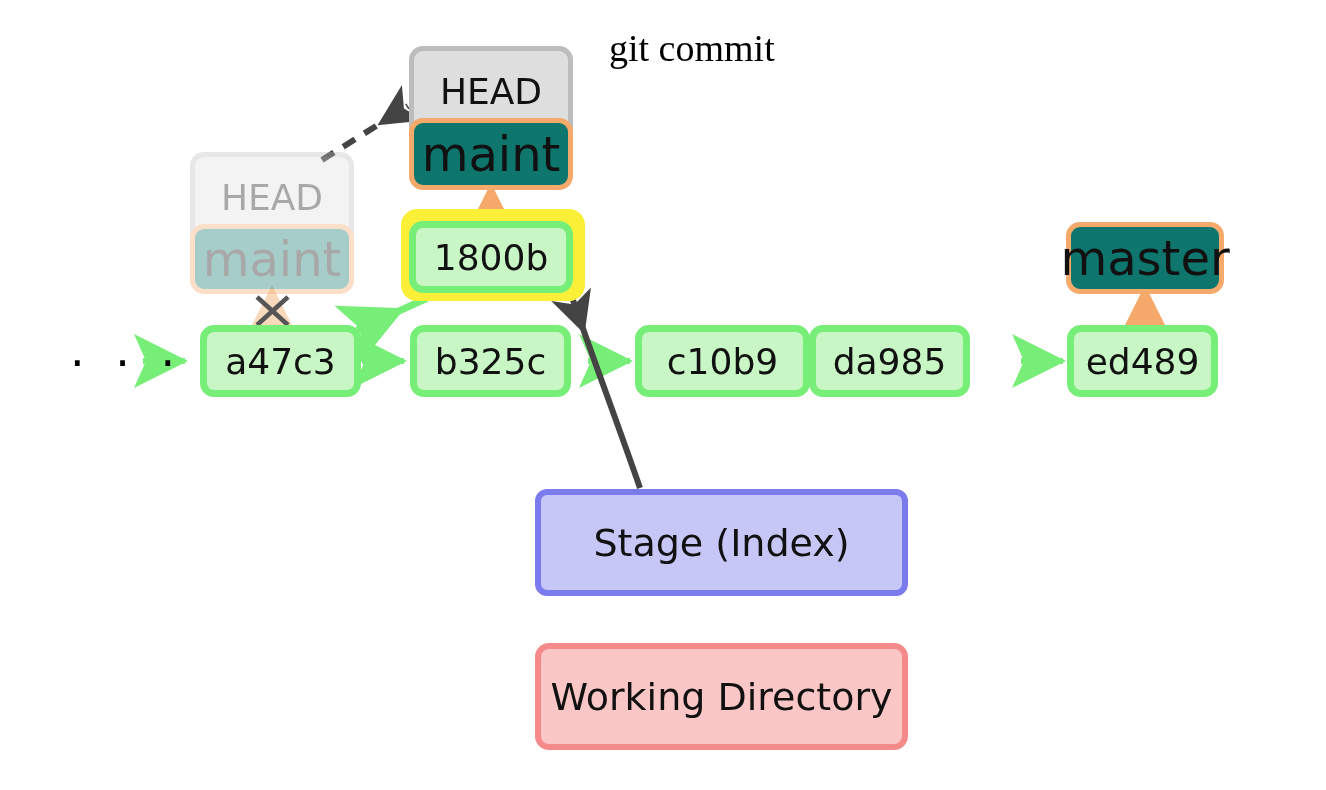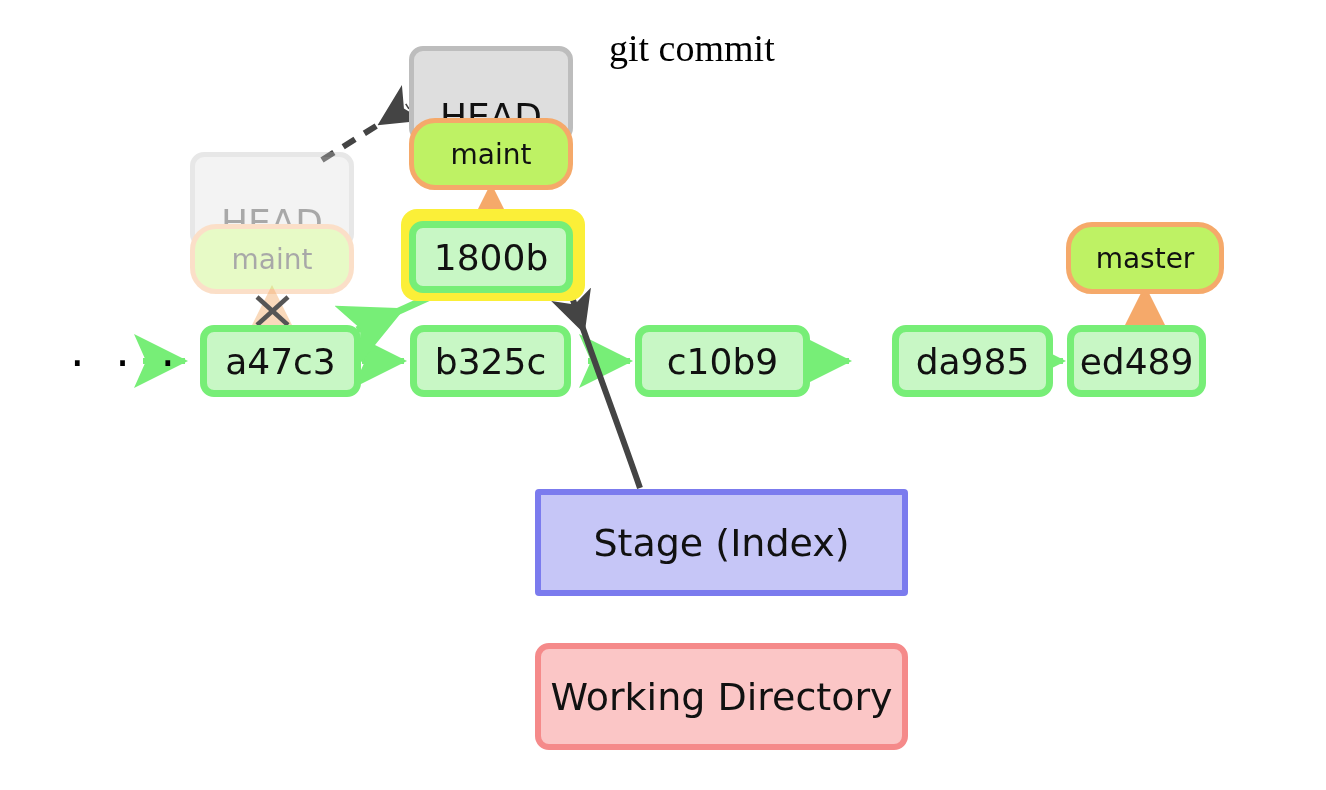--- a/index.html
+++ b/index.html
@@ -36,44 +36,44 @@
   .commit {
     background: #c8f7c5;
     border-color: #77ee77;
     border-width: 7px;
     border-radius: 14px;
     color: #111111;
     font-size: 36px;
   }
   
   .ref {
-    background: #bef264;
+    background: #0f766e;
     border-color: #f5a96a;
     border-width: 5px;
-    border-radius: 26px;
-    color: #111111;
-    font-size: 28px;
+    border-radius: 14px;
+    color: #111111;
+    font-size: 48px;
   }
   
   .headbox {
     background: #dedede;
     border-color: #bdbdbd;
     border-width: 5px;
     border-radius: 14px;
     color: #111111;
     font-size: 36px;
-    align-items: flex-end;
-    padding-top: 12px;
+    align-items: flex-start;
+    padding-top: 20px;
   }
   
   .stagebox {
     background: #c6c6f7;
     border-color: #7b7bee;
     border-width: 6px;
-    border-radius: 4px;
+    border-radius: 12px;
     color: #111111;
     font-size: 38px;
   }
   
   .workbox {
     background: #fbc6c6;
     border-color: #f58a8a;
     border-width: 6px;
     border-radius: 14px;
     color: #111111;
@@ -195,24 +195,24 @@
 
   <div class="node commit" style="left:200px; top:325px; width:161px; height:72px;">
     <span>a47c3</span>
   </div>
   <div class="node commit" style="left:410px; top:325px; width:161px; height:72px;">
     <span>b325c</span>
   </div>
   <div class="node commit" style="left:635px; top:325px; width:175px; height:72px;">
     <span>c10b9</span>
   </div>
-  <div class="node commit" style="left:892px; top:325px; width:161px; height:72px;justify-content:center;">
+  <div class="node commit" style="left:809px; top:325px; width:161px; height:72px;justify-content:center;">
     <span>da985</span>
   </div>
-  <div class="node commit" style="left:1067px; top:325px; width:139px; height:72px;">
+  <div class="node commit" style="left:1067px; top:325px; width:151px; height:72px;">
     <span>ed489</span>
   </div>
 
   <div class="node stagebox" style="left:535px; top:489px; width:373px; height:107px;">
     <span>Stage (Index)</span>
   </div>
 
   <div class="node workbox" style="left:535px; top:643px; width:373px; height:107px;">
     <span>Working Directory</span>
   </div>

